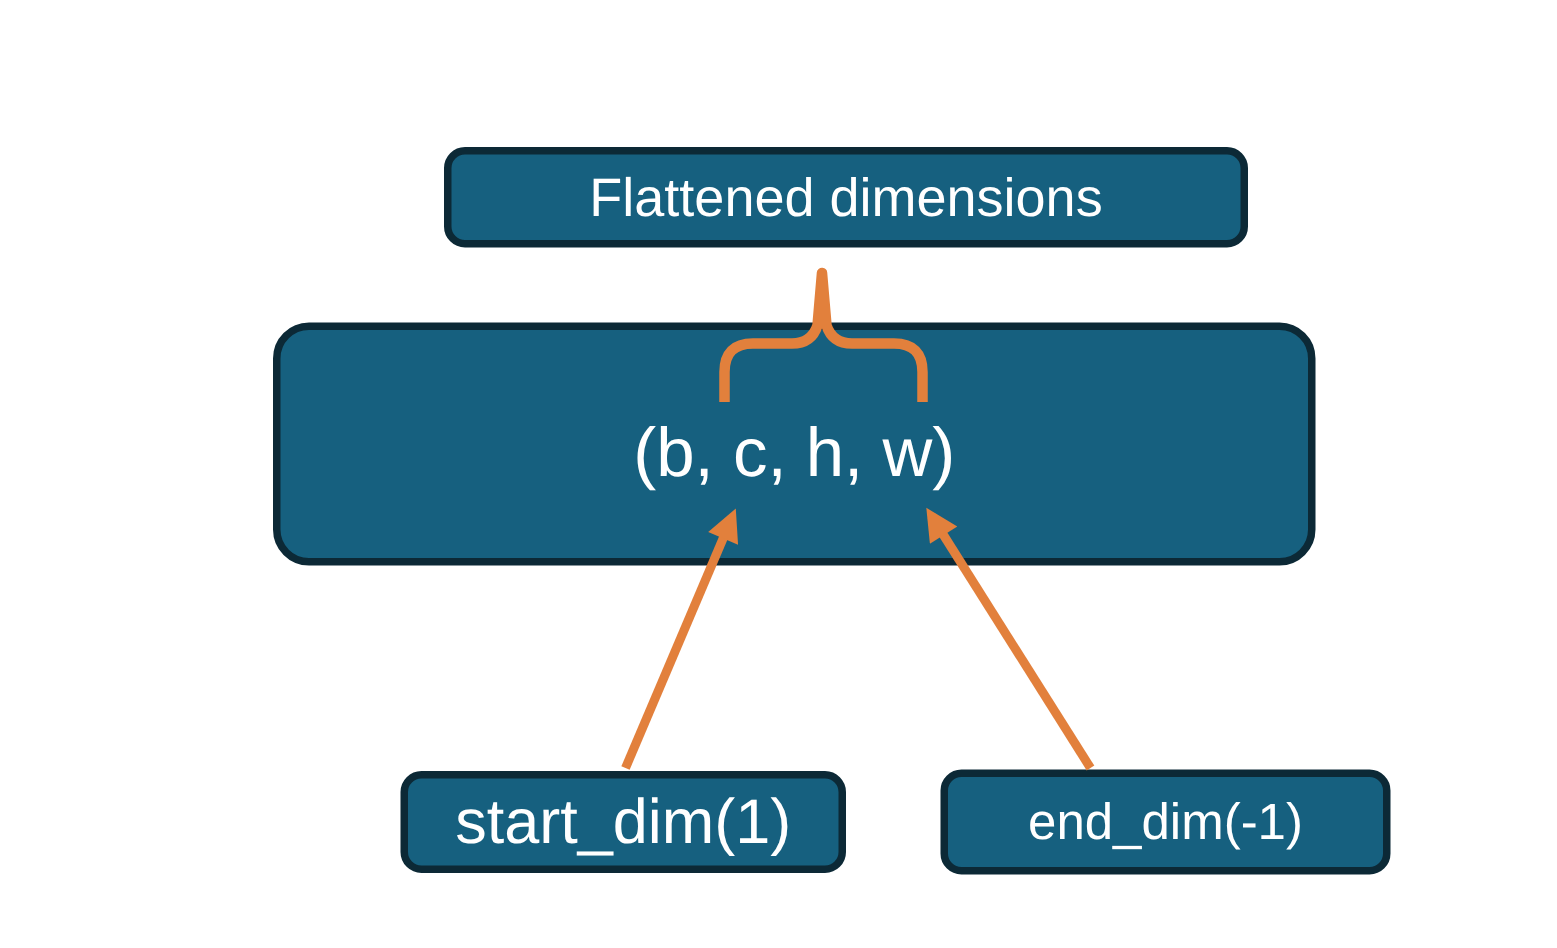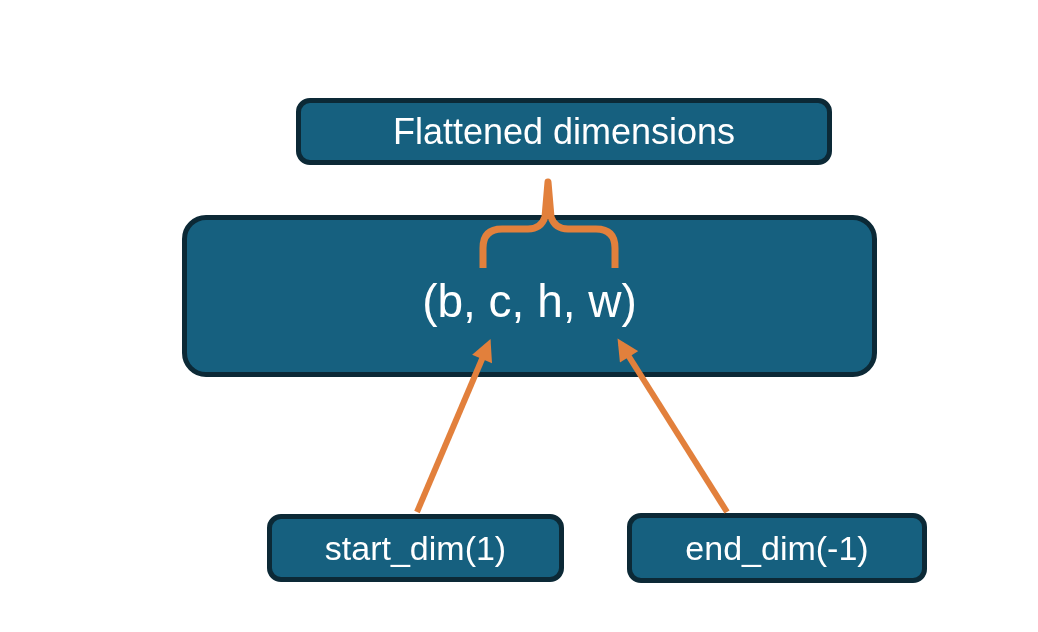--- a/index.html
+++ b/index.html
@@ -36,21 +36,21 @@
     left: 182px; top: 215px;
     width: 695px; height: 162px;
     border-radius: 24px;
     font-size: 46px;
   }
   .node-tensor .label { margin-top: 10px; }
   .node-start {
     left: 267px; top: 514px;
     width: 297px; height: 68px;
     border-radius: 14px;
-    font-size: 34px;
+    font-size: 42px;
     align-items: center;
   }
   .node-end {
     left: 580px; top: 513px;
     width: 300px; height: 70px;
     border-radius: 14px;
     font-size: 34px;
     margin-left: 47px;
   }
   .overlay {

